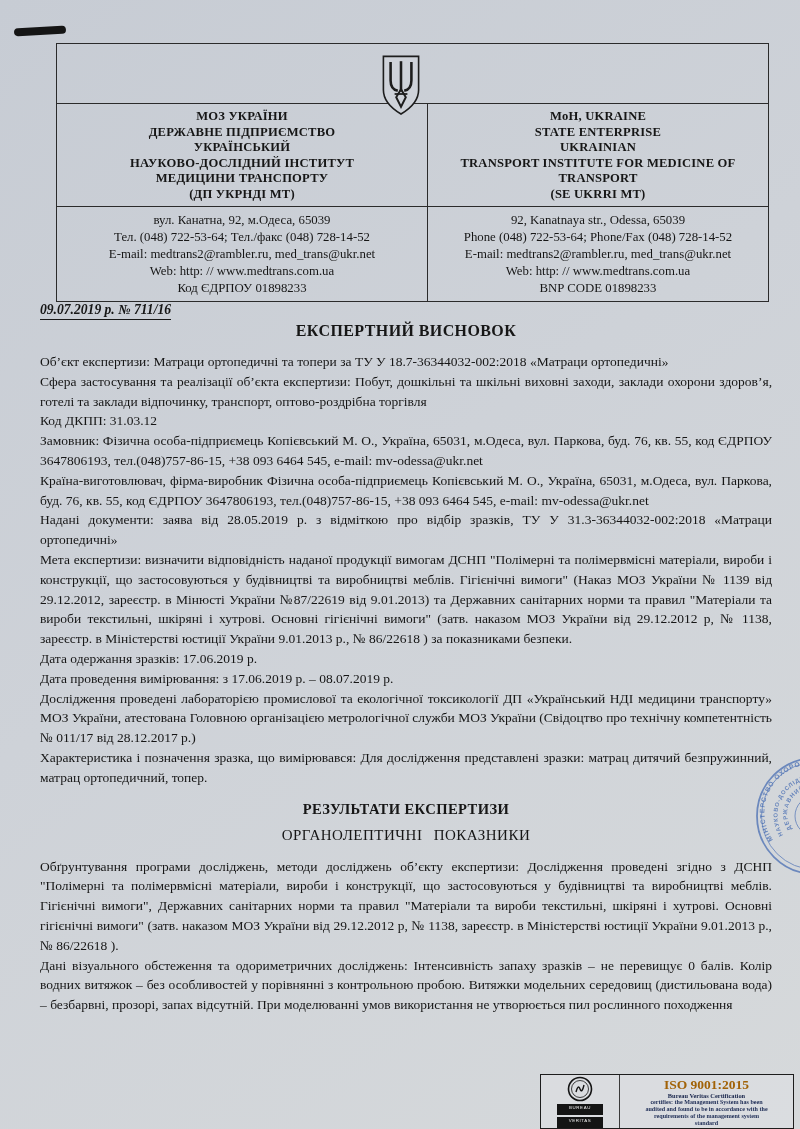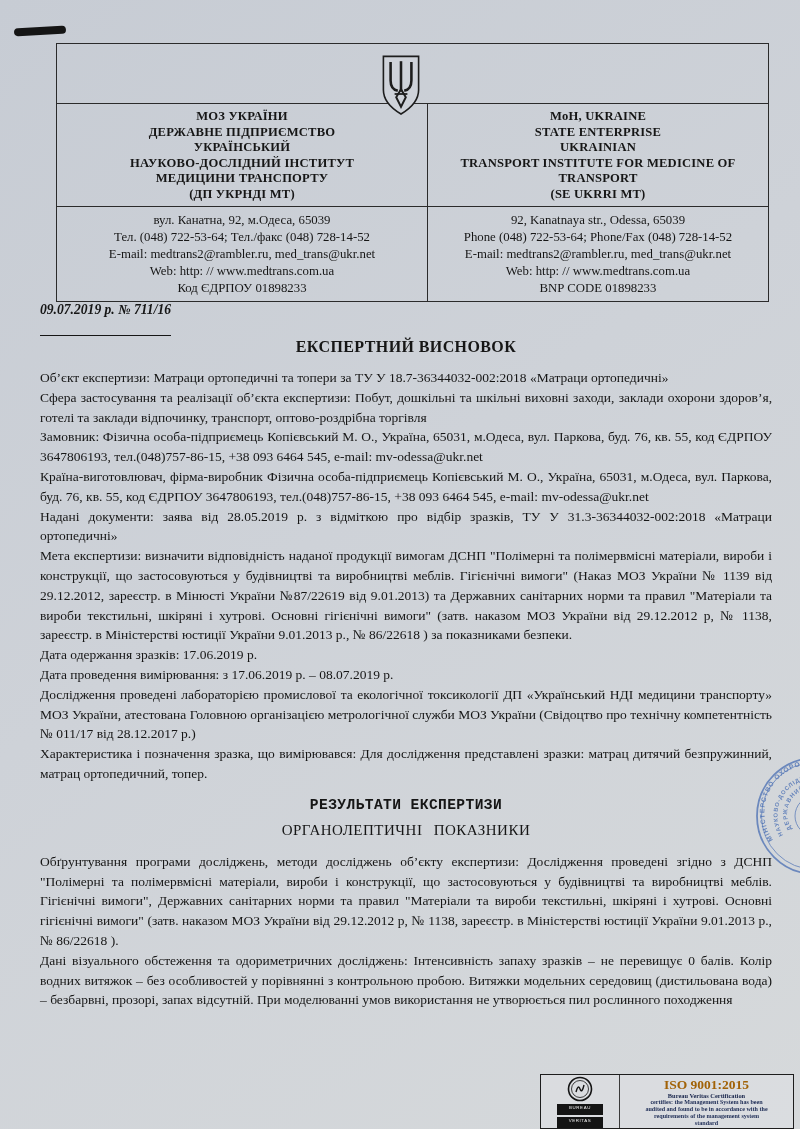--- a/index.html
+++ b/index.html
@@ -14,25 +14,25 @@
   .hdr-emblem-row{height:59px;border-bottom:1.4px solid #2b2b2b;position:relative;}
   .emblem{position:absolute;left:320px;top:3px;width:48px;height:78px;z-index:3;}
   .hdr-cols{display:grid;grid-template-columns:371px 1fr;}
   .hdr-cell{padding:5px 8px 4px;text-align:center;}
   .hdr-cell.l{border-right:1.4px solid #2b2b2b;}
   .org-line{display:block;font-weight:bold;font-size:12.6px;line-height:15.5px;letter-spacing:.2px;}
   .hdr-contact{border-top:1.4px solid #2b2b2b;}
   .contact-line{display:block;font-size:12.8px;line-height:17px;}
   
   .doc-body{position:absolute;left:40px;top:300px;width:732px;}
-  .ref-line{display:inline-block;font-weight:bold;font-style:italic;font-size:13.6px;border-bottom:1.2px solid #161616;padding-bottom:17px;}
+  .ref-line{display:inline-block;font-weight:bold;font-style:italic;font-size:13.6px;border-bottom:1.2px solid #161616;padding-bottom:1px;}
   .doc-title{text-align:center;font-weight:bold;font-size:16px;letter-spacing:.4px;margin:2px 0 12px;}
   p.doc{margin:0;text-align:justify;font-size:13.5px;line-height:19.8px;}
   p.doc .lead{font-weight:normal;}
-  .h-results{text-align:center;font-weight:bold;font-size:14.6px;letter-spacing:.4px;margin:13px 0 9px;font-family:Liberation Mono, monospace;}
+  .h-results{text-align:center;font-weight:bold;font-size:14.6px;letter-spacing:.4px;margin:13px 0 9px;}
   .h-organo{text-align:center;font-size:15px;letter-spacing:.5px;word-spacing:7px;margin:0 0 13px;}
   .gap-top{margin-top:9px;}
   
   .stamp-wrap{position:absolute;left:752px;top:753px;width:48px;height:128px;overflow:hidden;}
   .stamp-wrap svg{position:absolute;left:0;top:0;}
   
   .iso-box{position:absolute;left:540px;top:1074px;width:252px;height:53px;border:1.8px solid #1d1d1d;background:rgba(222,224,228,.55);display:flex;}
   .iso-left{width:78px;border-right:1.2px solid #3a3a3a;display:flex;flex-direction:column;align-items:center;justify-content:center;gap:2px;}
   .bv-bar{width:46px;height:11px;background:#141414;color:#eee;font-family:"Liberation Sans",sans-serif;font-size:4.4px;line-height:5.4px;text-align:center;letter-spacing:.6px;padding-top:1px;box-sizing:border-box;}
   .iso-right{flex:1;text-align:center;color:#17244a;padding:2px 3px;}
@@ -93,20 +93,21 @@
     </div>
   </div>
 </div>
 
 <div class="doc-body">
   <span class="ref-line">09.07.2019 р. № 711/16</span>
   <div class="doc-title">ЕКСПЕРТНИЙ ВИСНОВОК</div>
 
   <p class="doc"><span class="lead">Об’єкт експертизи:</span><span> Матраци ортопедичні та топери за ТУ У 18.7-36344032-002:2018 «Матраци ортопедичні»</span></p>
   <p class="doc"><span class="lead">Сфера застосування та реалізації об’єкта експертизи:</span><span> Побут, дошкільні та шкільні виховні заходи, заклади охорони здоров’я, готелі та заклади відпочинку, транспорт, оптово-роздрібна торгівля</span></p>
+  <p class="doc"><span class="lead">Код ДКПП:</span><span> 31.03.12</span></p>
   <p class="doc"><span class="lead">Замовник:</span><span> Фізична особа-підприємець  Копієвський М. О., Україна, 65031, м.Одеса, вул. Паркова, буд. 76, кв. 55, код ЄДРПОУ 3647806193, тел.(048)757-86-15, +38 093 6464 545, e-mail: mv-odessa@ukr.net</span></p>
   <p class="doc"><span class="lead">Країна-виготовлювач, фірма-виробник</span><span> Фізична особа-підприємець Копієвський М. О., Україна, 65031, м.Одеса, вул. Паркова, буд. 76, кв. 55, код ЄДРПОУ 3647806193, тел.(048)757-86-15, +38 093 6464 545, e-mail: mv-odessa@ukr.net</span></p>
   <p class="doc"><span class="lead">Надані документи:</span><span> заява від 28.05.2019 р. з відміткою про відбір зразків, ТУ У 31.3-36344032-002:2018 «Матраци ортопедичні»</span></p>
   <p class="doc"><span class="lead">Мета експертизи:</span><span> визначити відповідність наданої продукції вимогам ДСНП "Полімерні та полімервмісні матеріали, вироби і конструкції, що застосовуються у будівництві та виробництві меблів. Гігієнічні вимоги" (Наказ МОЗ України № 1139 від 29.12.2012,  зареєстр. в Мінюсті України  №87/22619 від 9.01.2013) та Державних санітарних норми та правил "Матеріали та вироби текстильні, шкіряні і хутрові. Основні гігієнічні вимоги" (затв. наказом МОЗ України  від 29.12.2012 р, № 1138, зареєстр. в Міністерстві юстиції України 9.01.2013 р., № 86/22618 )  за показниками безпеки.</span></p>
   <p class="doc"><span class="lead">Дата одержання зразків:</span><span> 17.06.2019 р.</span></p>
   <p class="doc"><span class="lead">Дата проведення вимірювання:</span><span> з 17.06.2019 р. – 08.07.2019 р.</span></p>
   <p class="doc"><span class="lead">Дослідження проведені</span><span> лабораторією промислової та екологічної токсикології ДП «Український НДІ медицини транспорту» МОЗ України, атестована Головною організацією метрологічної служби МОЗ України (Свідоцтво про технічну компетентність № 011/17 від 28.12.2017 р.)</span></p>
   <p class="doc"><span class="lead">Характеристика і позначення зразка, що вимірювався:</span><span> Для дослідження представлені зразки: матрац дитячий безпружинний, матрац ортопедичний, топер.</span></p>
 
   <div class="h-results">РЕЗУЛЬТАТИ ЕКСПЕРТИЗИ</div>

